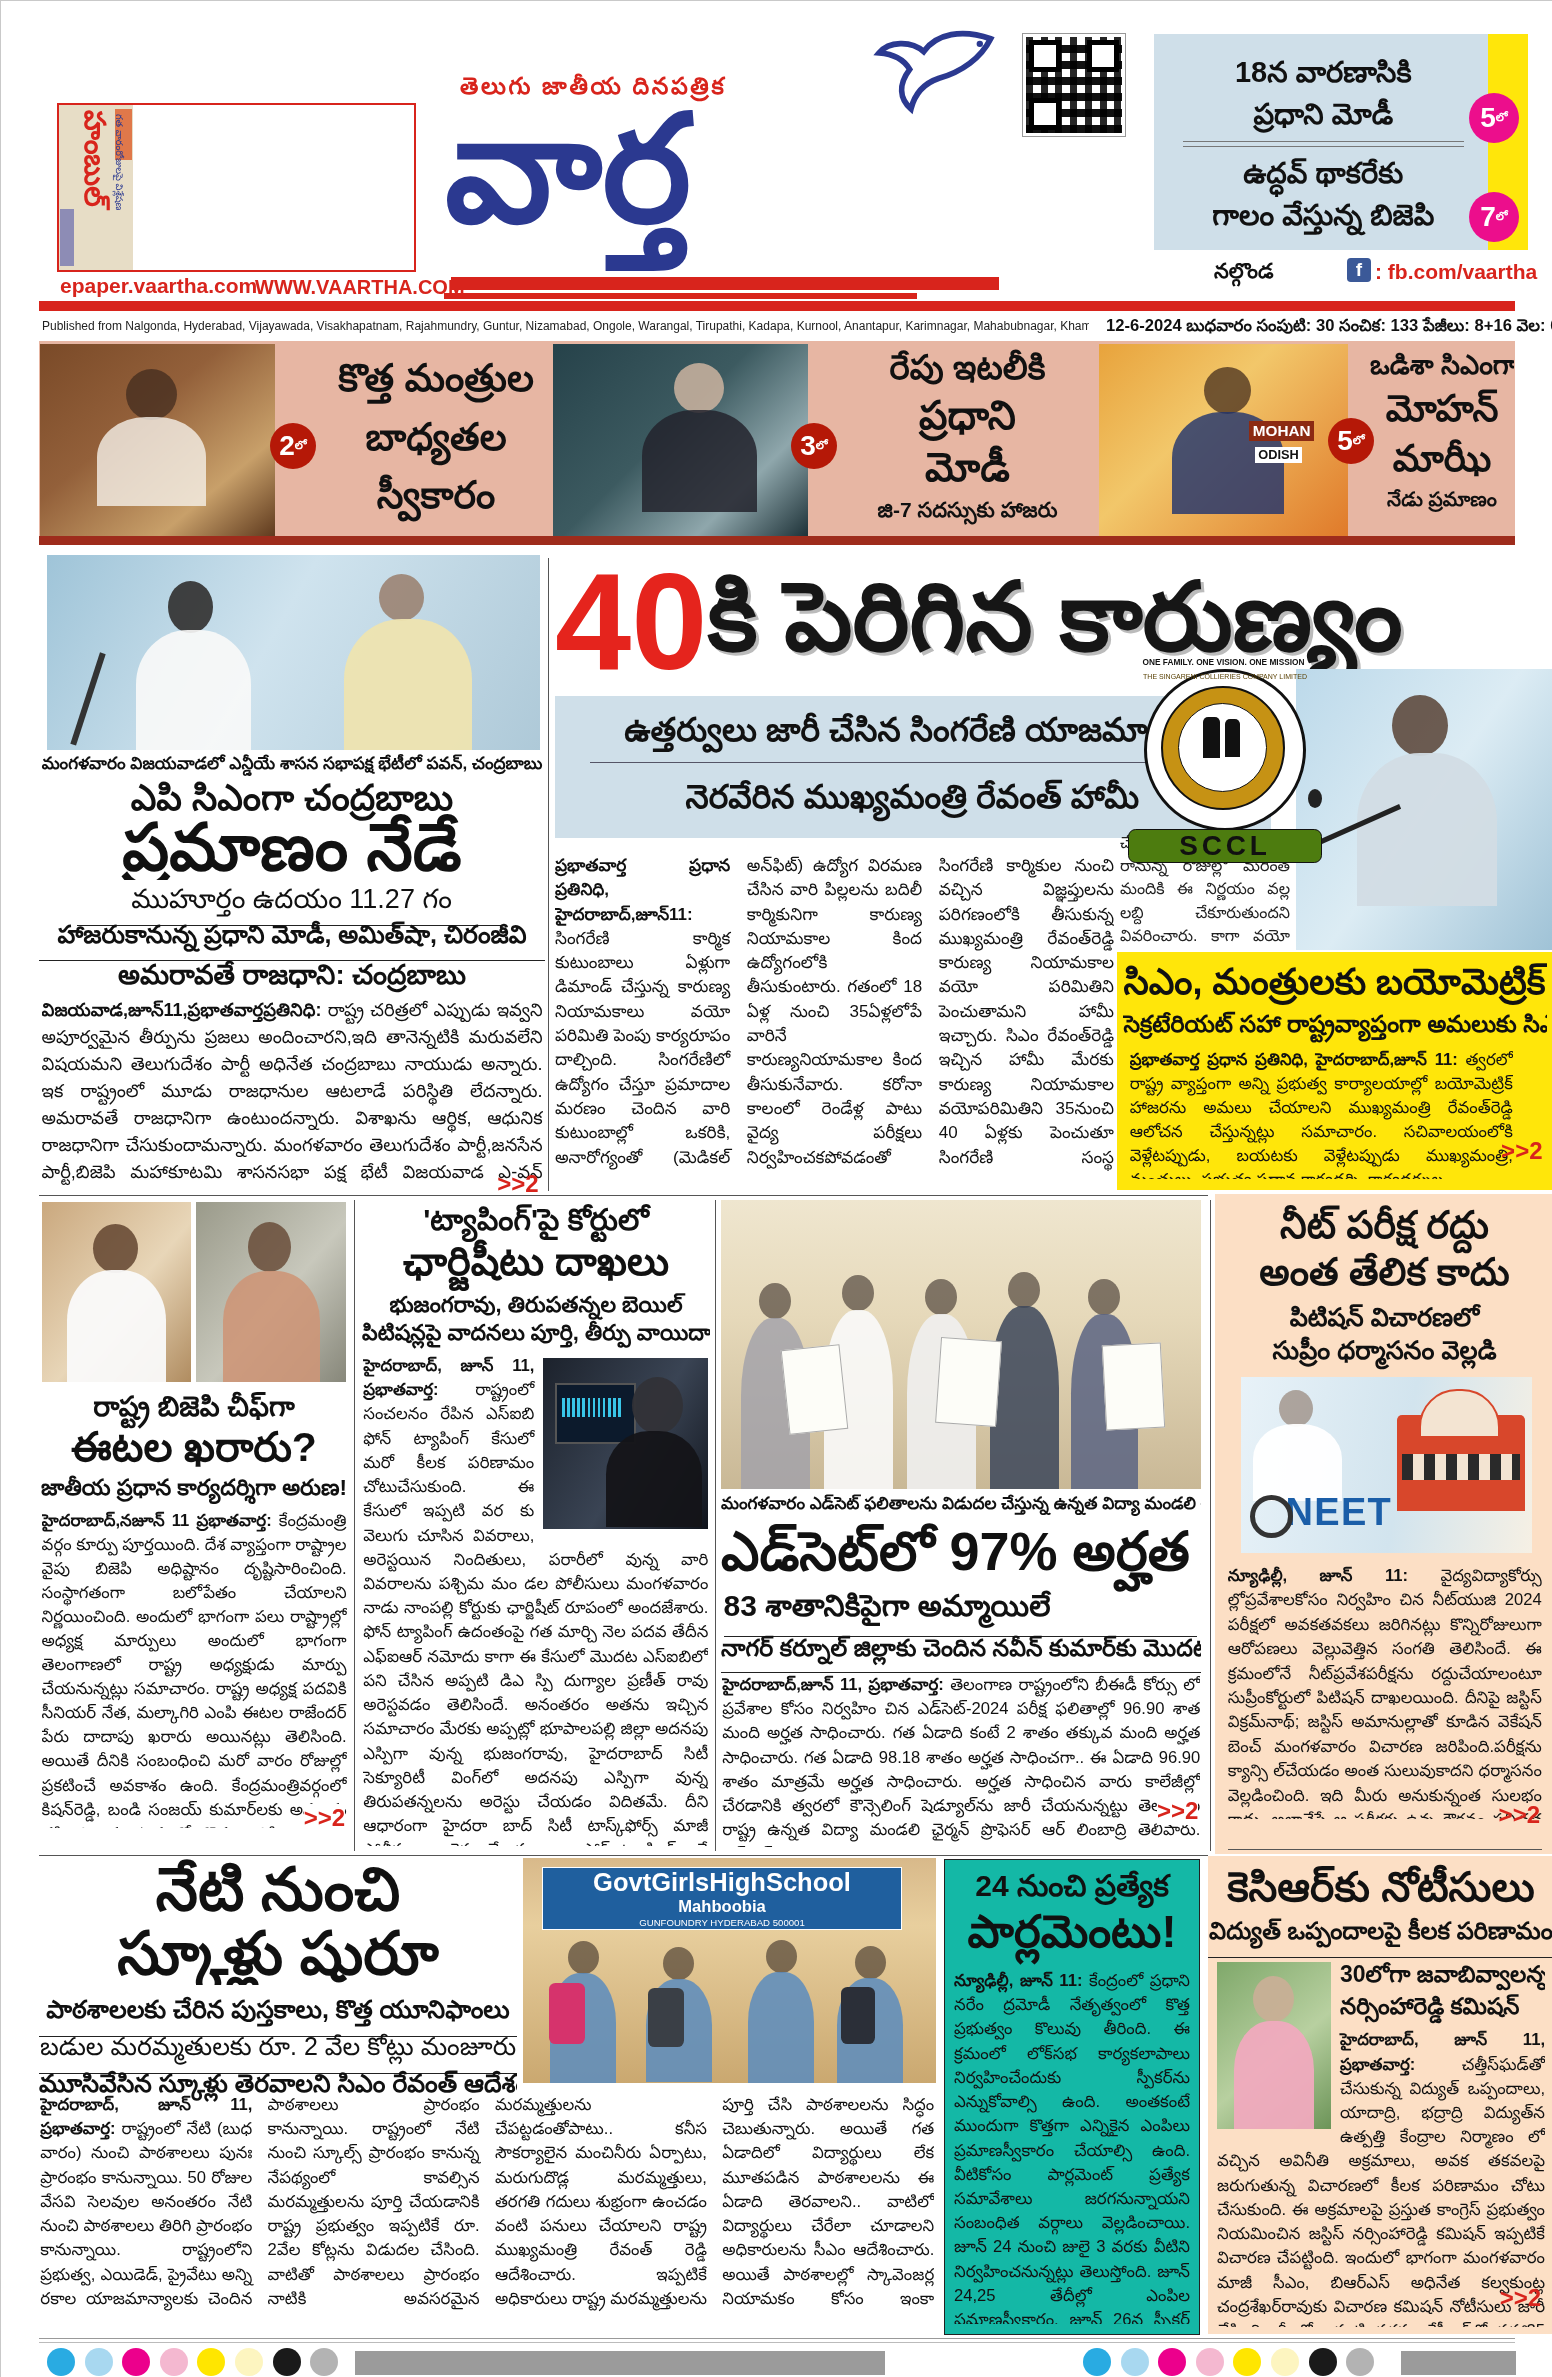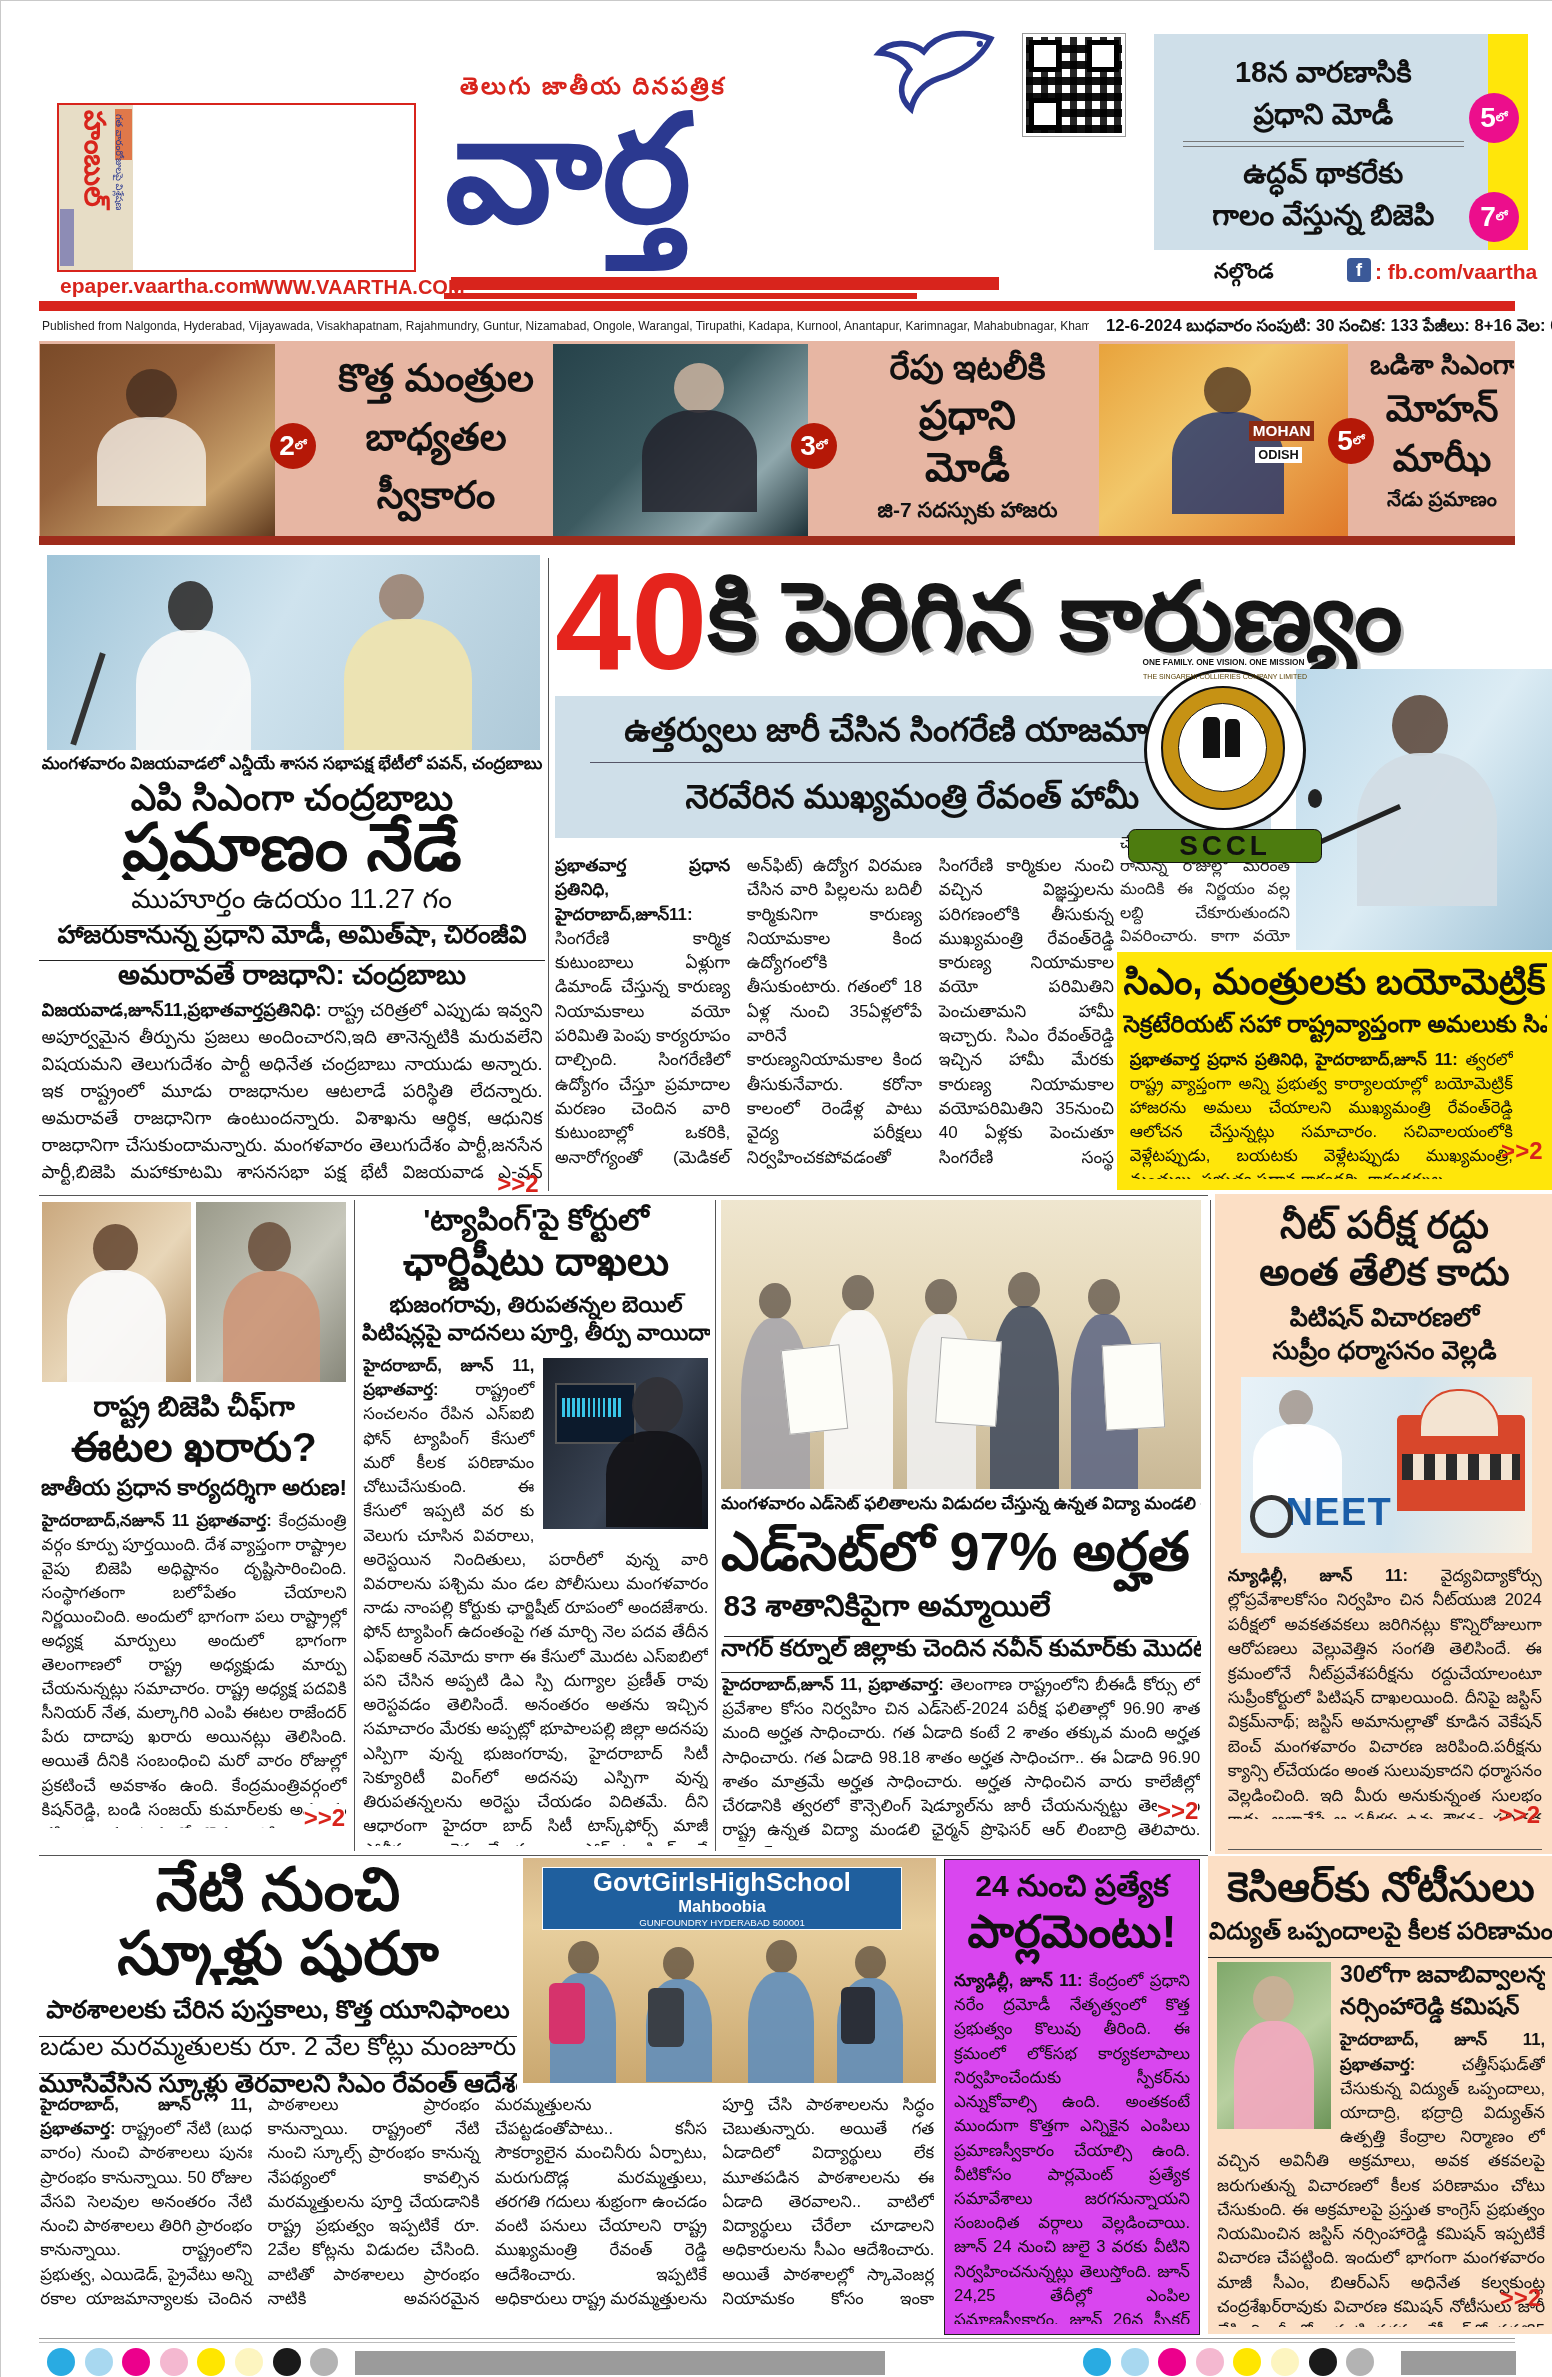--- a/index.html
+++ b/index.html
@@ -324,21 +324,21 @@
     </div>
     <div class="abs ov" style="left:1.3px;top:235px;width:894px;height:238px;column-count:4;column-gap:15.3px;">
       <div class="j" style="font-size:16.6px;line-height:1.46;">
         <span class="dl">హైదరాబాద్, జూన్ 11, ప్రభాతవార్త:</span>
         <span>రాష్ట్రంలో నేటి (బుధ వారం) నుంచి పాఠశాలలు పునః ప్రారంభం కానున్నాయి. 50 రోజుల వేసవి సెలవుల అనంతరం నేటి నుంచి పాఠశాలలు తిరిగి ప్రారంభం కానున్నాయి. రాష్ట్రంలోని ప్రభుత్వ, ఎయిడెడ్, ప్రైవేటు అన్ని రకాల యాజమాన్యాలకు చెందిన పాఠశాలలు ప్రారంభం కానున్నాయి. రాష్ట్రంలో నేటి నుంచి స్కూల్స్ ప్రారంభం కానున్న నేపథ్యంలో కావల్సిన మరమ్మత్తులను పూర్తి చేయడానికి రాష్ట్ర ప్రభుత్వం ఇప్పటికే రూ. 2వేల కోట్లను విడుదల చేసింది. వాటితో పాఠశాలలు ప్రారంభం నాటికి అవసరమైన మరమ్మత్తులను చేపట్టడంతోపాటు.. కనీస సౌకర్యాలైన మంచినీరు ఏర్పాటు, మరుగుదొడ్ల మరమ్మత్తులు, తరగతి గదులు శుభ్రంగా ఉంచడం వంటి పనులు చేయాలని రాష్ట్ర ముఖ్యమంత్రి రేవంత్ రెడ్డి ఆదేశించారు. ఇప్పటికే అధికారులు రాష్ట్ర మరమ్మత్తులను పూర్తి చేసి పాఠశాలలను సిద్ధం చెబుతున్నారు. అయితే గత ఏడాదిలో విద్యార్థులు లేక మూతపడిన పాఠశాలలను ఈ ఏడాది తెరవాలని.. వాటిలో విద్యార్థులు చేరేలా చూడాలని అధికారులను సీఎం ఆదేశించారు. అయితే పాఠశాలల్లో స్కావెంజర్ల నియామకం కోసం ఇంకా స్పష్టమైన ఆదేశాలు జారీ కాలేదు. ఈ నెల 6 నుంచి ప్రారంభమైన బడిబాట కార్యక్రమం 19 వరకు కొనసాగనుంది. ప్రతి ఏడాది విద్యార్థులకు ఉచితంగా ఇస్తున్న పాఠ్యపుస్తకాలు.. కొత్త యూనిఫామ్స్ పాఠశాలలకు చేరాయి. నేటి నుంచి ప్రారంభం కానున్న స్కూల్స్ లో విద్యార్థులకు పాఠ్యపుస్తకాలతోపాటు కొత్త యూనిఫామ్స్ ను కూడా సరఫరా చేయనున్నారు. పాఠ్యపుస్తకాలకు సంబంధించి ఇప్పటికే 100 శాతం పాఠ్యపుస్తకాలను జిల్లాలకు పంపించారు. ప్రైవేటు స్కూల్ విద్యార్థులకు అవసరమైన సేల్ కాంపొనెంట్‌కు సంబంధించిన పాఠ్యపుస్తకాలను మార్కెట్‌లో అందుబాటులో ఉంచారు. ఇక కొత్త యూనిఫామ్స్‌కు సంబంధించి మొదటి రోజు పాఠశాలలు ప్రారంభం అయిన రోజే చాలా వరకు ఒక జత కొత్త యూనిఫామ్స్ ఇవ్వనున్నారు. కొన్ని జిల్లాల్లో రెండు జతల యూనిఫామ్స్ ను కూడా ఇవ్వడానికి సిద్ధం చేసినట్టు తెలిసింది. ప్రభుత్వ పాఠశాలల్లో చదువుతున్న 25,26,907 మంది</span>
         
       </div>
     </div>
   </div>
 
-  <div class="abs" style="left:943px;top:1858px;width:254px;height:474px;border:1.9px solid #222;background:#d946ef;">
+  <div class="abs" style="left:943px;top:1858px;width:254px;height:474px;border:1.9px solid #222;background:#14b8a6;">
     <div class="abs c nowrap ov" style="left:0;top:9px;width:254px;font-size:30px;font-weight:600;">24 నుంచి ప్రత్యేక</div>
     <div class="abs c b nowrap ov" style="left:0;top:46px;width:254px;font-size:45px;">పార్లమెంటు!</div>
     <div class="abs j ov" style="left:9px;top:109px;width:236px;height:355px;font-size:16.6px;line-height:1.46;">
       <span class="dl">న్యూఢిల్లీ, జూన్ 11:</span>
       <span>కేంద్రంలో ప్రధాని నరేం ద్రమోడీ నేతృత్వంలో కొత్త ప్రభుత్వం కొలువు తీరింది. ఈ క్రమంలో లోక్‌సభ కార్యకలాపాలు నిర్వహించేందుకు స్పీకర్‌ను ఎన్నుకోవాల్సి ఉంది. అంతకంటే ముందుగా కొత్తగా ఎన్నికైన ఎంపిలు ప్రమాణస్వీకారం చేయాల్సి ఉంది. వీటికోసం పార్లమెంట్ ప్రత్యేక సమావేశాలు జరగనున్నాయని సంబంధిత వర్గాలు వెల్లడించాయి. జూన్ 24 నుంచి జులై 3 వరకు వీటిని నిర్వహించనున్నట్లు తెలుస్తోంది. జూన్ 24,25 తేదీల్లో ఎంపిల ప్రమాణస్వీకారం, జూన్ 26న స్పీకర్ ఎన్నిక ఉండవచ్చని సమాచారం. ఈ సమయంలో స్పీకర్ పదవి ఎవరికి దక్కొచ్చనే అంశం ఆసక్తిగా మారింది. మోడీ 3.0 ప్రభుత్వ ఏర్పాటులో కీలకంగా ఉన్న టిడిపి, జెడియు ఆ పదవినిఆశించినట్లు వార్తలు వచ్చాయి. ఇండియా కూటమి పార్టీలుసైతం స్పీకర్‌పోస్టుకు పట్టుబట్టాలని వీరిపై ఒత్తిడి తేవడం గమనార్హం. మరోపక్క ఒంబిర్లాకు మరోసారి అవకాశం ఇవ్వవచ్చని అంచనాలు ఉన్నాయి. ఎపిబీజెపి అధ్యక్షురాలు పురందేశ్వరి పేరు కూడా ప్రచారంలో ఉంది.</span>
     </div>
   </div>
 
   <div class="abs" style="left:1207px;top:1855px;width:346px;height:478px;background:#fcdfc5;">
     <div class="abs c b nowrap ov" style="left:0;top:7.7px;width:346px;font-size:41px;">కెసిఆర్‌కు నోటీసులు</div>

